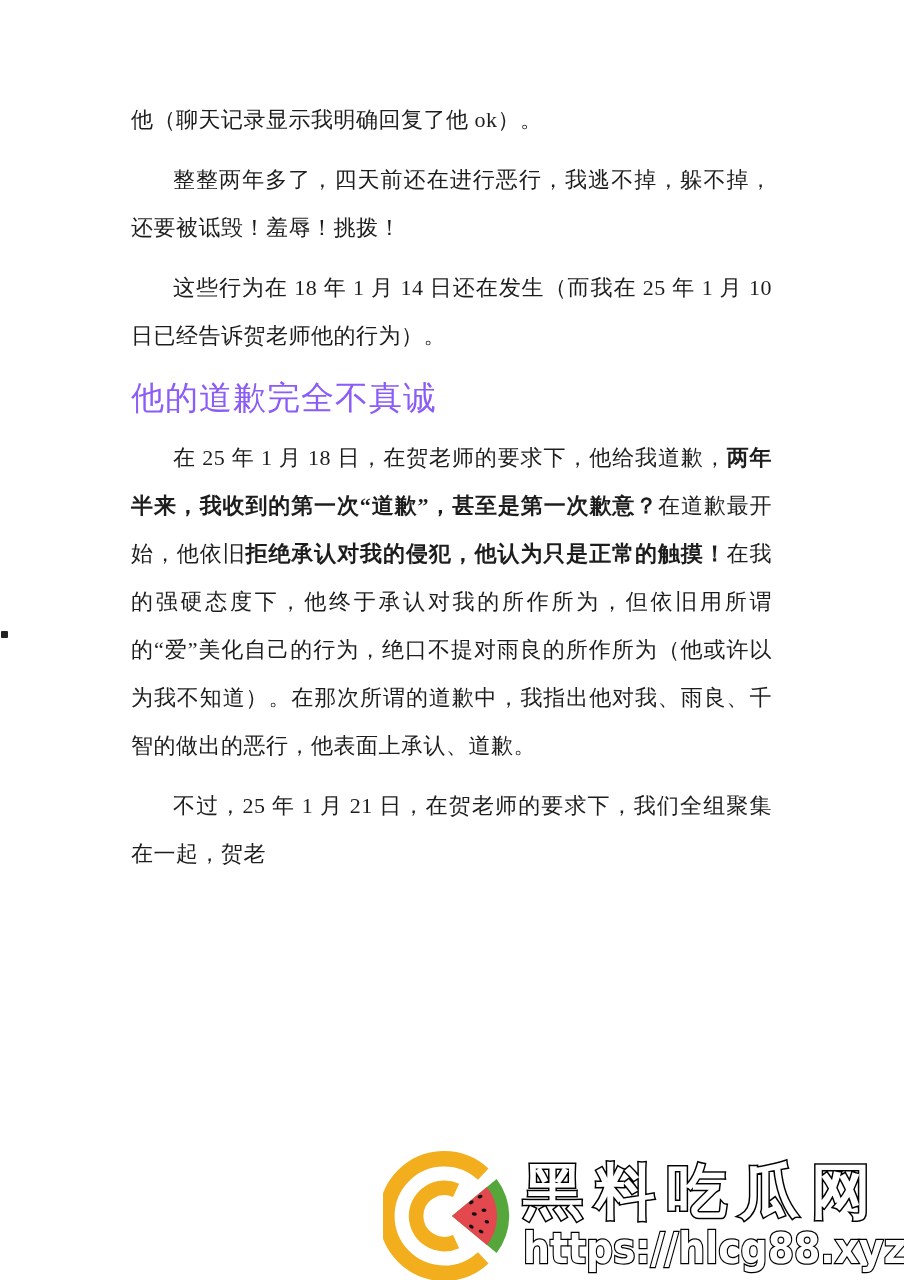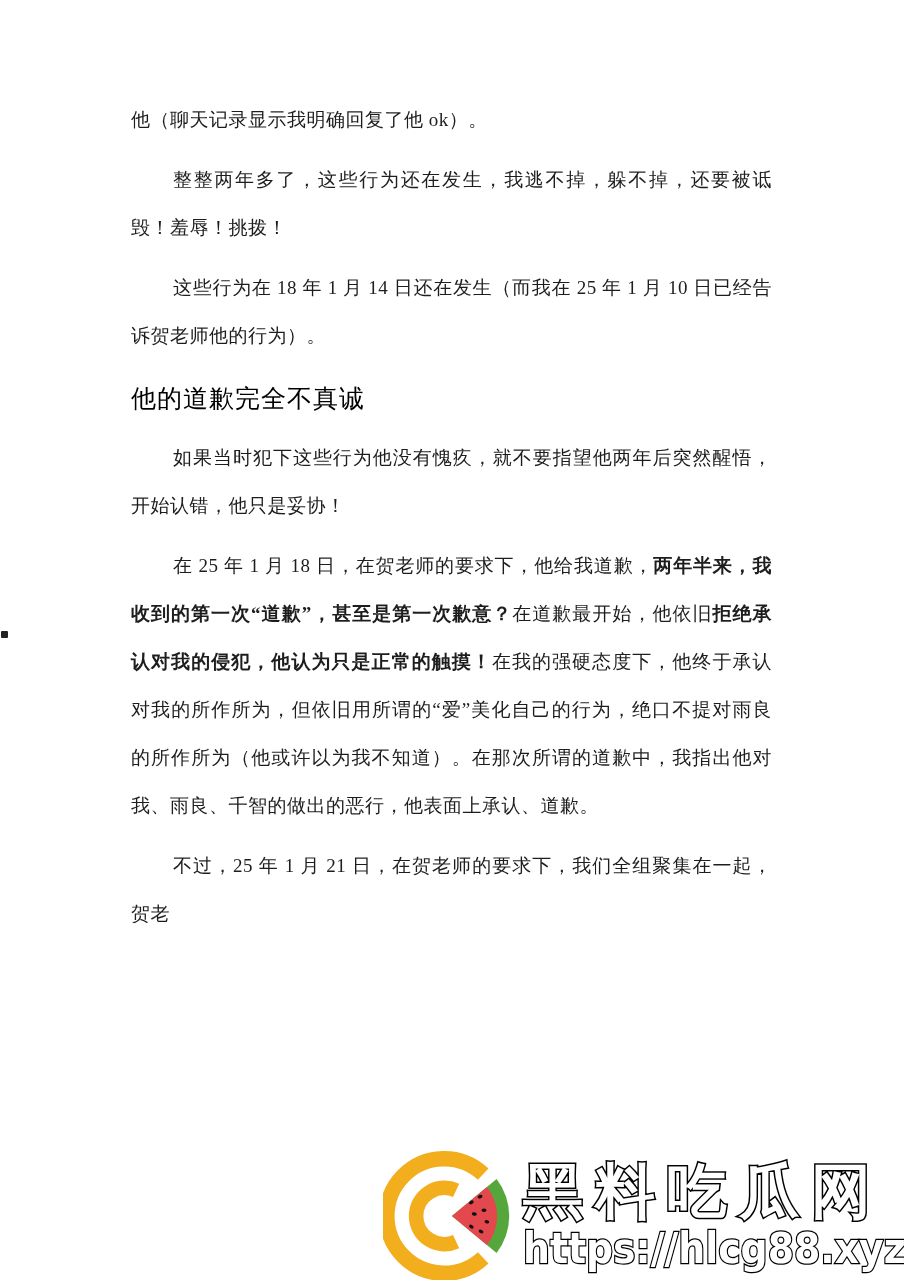--- a/index.html
+++ b/index.html
@@ -16,35 +16,35 @@
   .stray-dot {
     position: absolute; left: 1px; top: 631px;
     width: 7px; height: 7px; background: #222;
     border-radius: 1px;
   }
   .content {
     position: absolute; left: 131px; top: 96px; width: 641px;
   }
   p.body-para {
     margin: 0 0 12px 0;
-    font-size: 19px;
+    font-size: 22px;
     line-height: 48px;
     text-align: justify;
     text-indent: 42px;
     letter-spacing: 0.5px;
   }
   p.body-para.no-indent { text-indent: 0; }
   .bold { font-weight: bold; }
   h1.section-heading {
     margin: 16px 0 14px 0;
     font-family: "Liberation Sans", sans-serif;
     font-weight: 400;
-    font-size: 25px;
+    font-size: 33px;
     line-height: 44px;
-    color: #000000;
+    color: #8b5cf6;
     letter-spacing: 1px;
   }
   .watermark {
     position: absolute; left: 383px; top: 1150px;
     display: flex; align-items: center;
   }
   .wm-logo { flex: 0 0 auto; margin-right: 6px; }
   .wm-text { display: flex; flex-direction: column; }
   .wm-title {
     font-family: "DejaVu Sans", sans-serif;
@@ -74,26 +74,25 @@
 </style>
 </head>
 <body>
 
 <div class="page">
 
   <span class="stray-dot"></span>
 
   <div class="content">
     <p class="body-para no-indent">他（聊天记录显示我明确回复了他 ok）。</p>
-    <p class="body-para">整整两年多了，这些行为还在发生，我逃不掉，躲不掉，还要被诋毁！羞辱！挑拨！</p>
+    <p class="body-para">整整两年多了，四天前还在进行恶行，我逃不掉，躲不掉，还要被诋毁！羞辱！挑拨！</p>
     <p class="body-para">这些行为在 18 年 1 月 14 日还在发生（而我在 25 年 1 月 10 日已经告诉贺老师他的行为）。</p>
 
     <h1 class="section-heading">他的道歉完全不真诚</h1>
 
-    <p class="body-para">如果当时犯下这些行为他没有愧疚，就不要指望他两年后突然醒悟，开始认错，他只是妥协！</p>
 
     <p class="body-para"><span>在 25 年 1 月 18 日，在贺老师的要求下，他给我道歉，</span><span class="bold">两年半来，我收到的第一次“道歉”，甚至是第一次歉意？</span><span>在道歉最开始，他依旧</span><span class="bold">拒绝承认对我的侵犯，他认为只是正常的触摸！</span><span>在我的强硬态度下，他终于承认对我的所作所为，但依旧用所谓的“爱”美化自己的行为，绝口不提对雨良的所作所为（他或许以为我不知道）。在那次所谓的道歉中，我指出他对我、雨良、千智的做出的恶行，他表面上承认、道歉。</span></p>
 
     <p class="body-para">不过，25 年 1 月 21 日，在贺老师的要求下，我们全组聚集在一起，贺老</p>
   </div>
 
   <div class="watermark">
     <svg class="wm-logo" width="134" height="132" viewBox="0 0 136 136">
       <path d="M 102.2 111.1 A 59 59 0 1 1 102.2 24.9" fill="none" stroke-width="16" stroke="#F2AE1C"></path>
       <path d="M 74.3 94.3 A 29 29 0 1 1 74.3 41.7" fill="none" stroke-width="15" stroke="#F2AE1C"></path>

